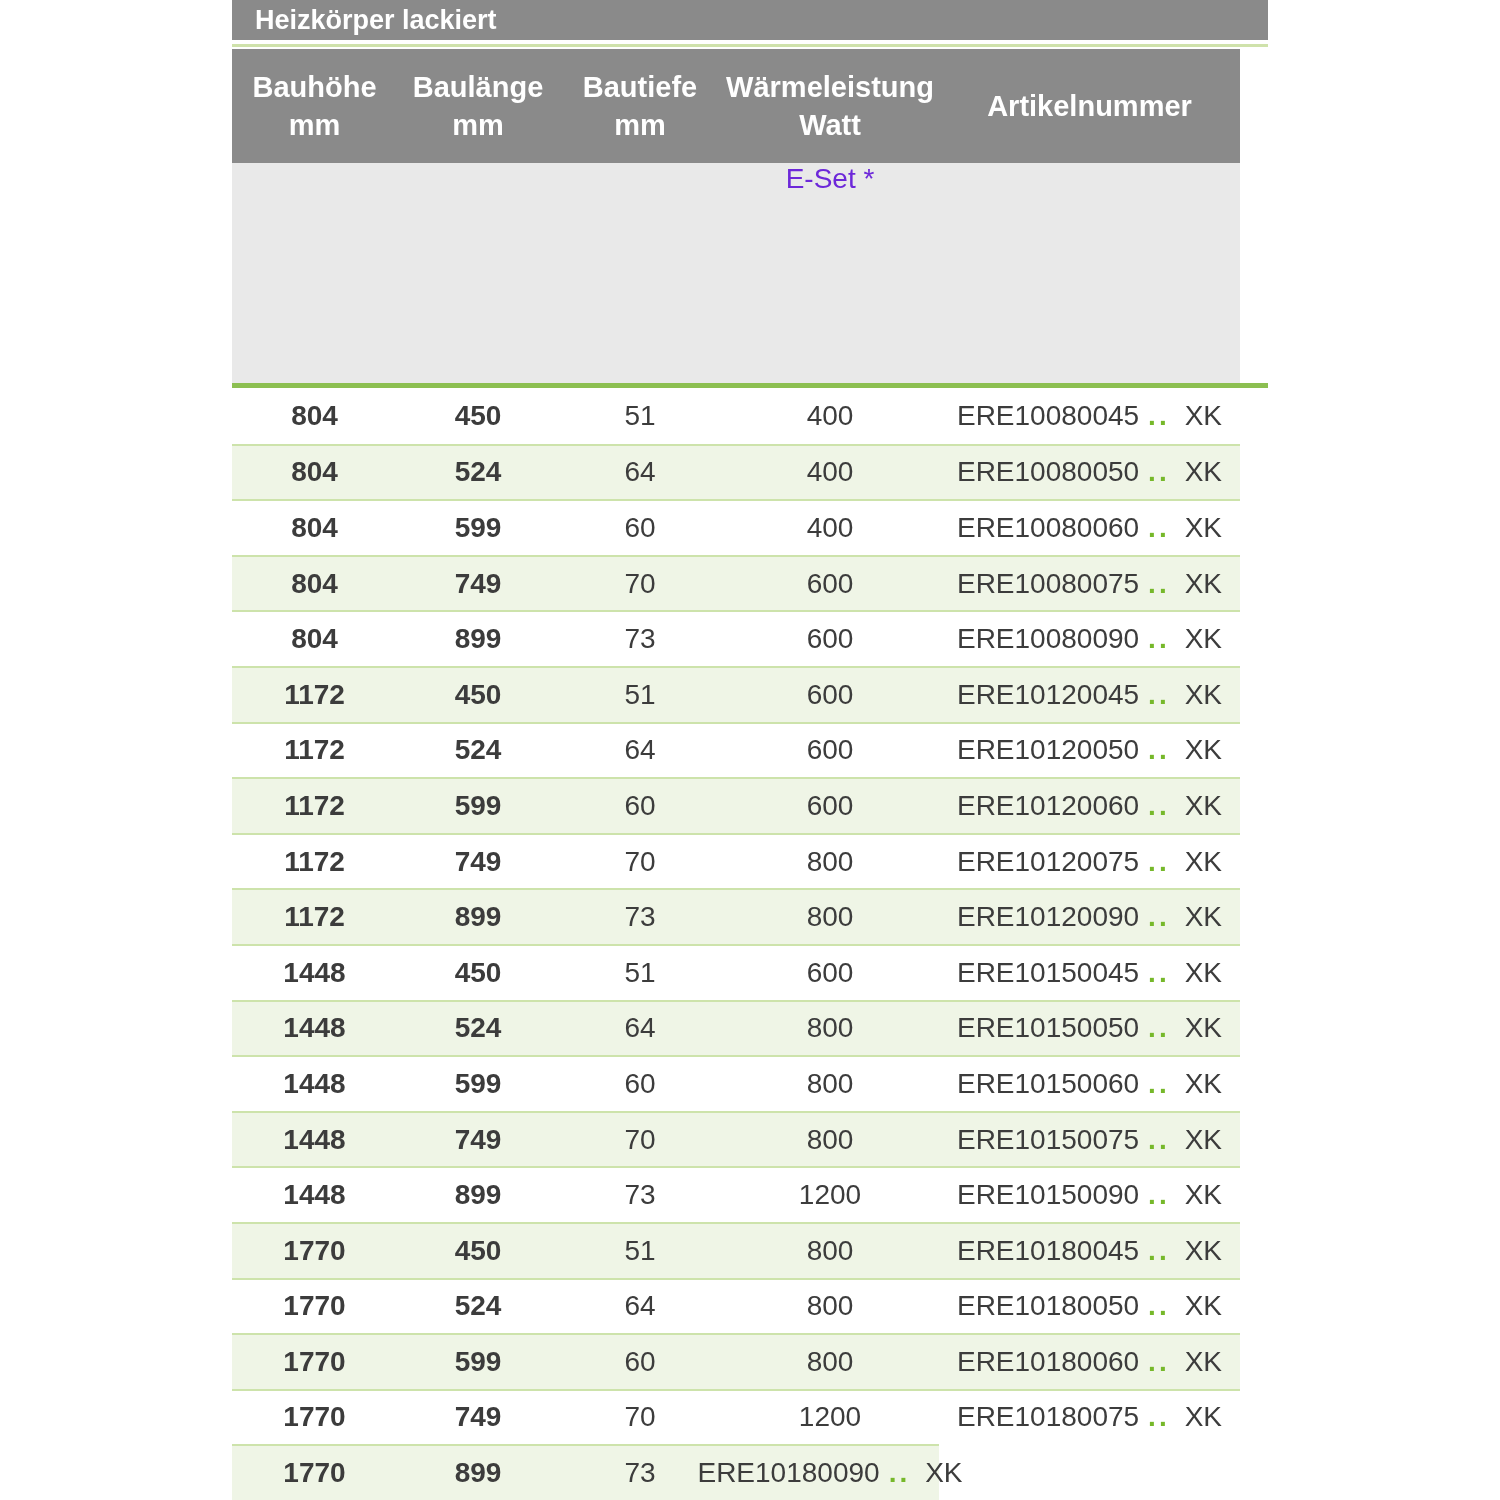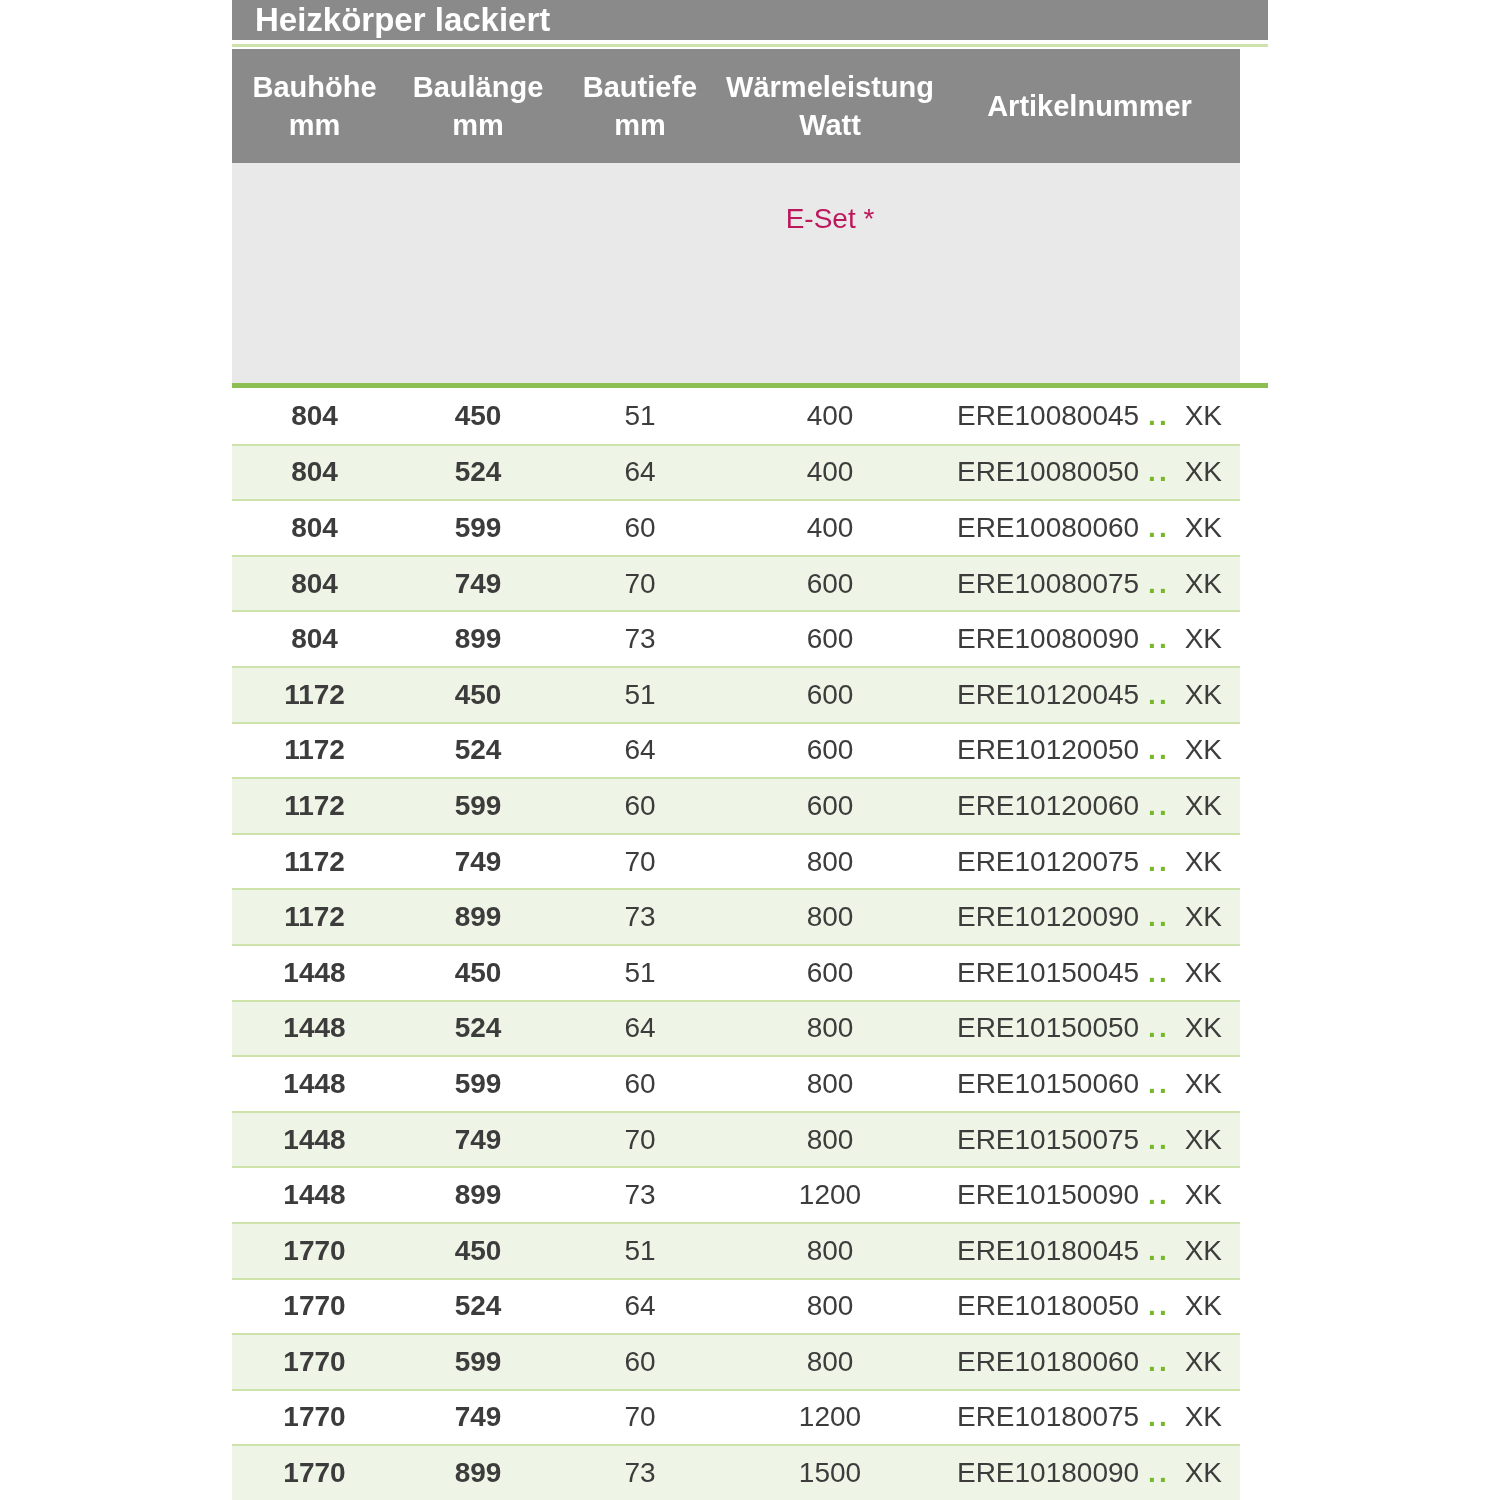--- a/index.html
+++ b/index.html
@@ -17,21 +17,21 @@
   }
   .grid {
     display: grid;
     grid-template-columns: 165px 162px 162px 218px 301px;
   }
   .title-bar {
     height: 40px;
     background: #8a8a8a;
     color: #ffffff;
     font-weight: bold;
-    font-size: 33px;
+    font-size: 27px;
     display: flex;
     align-items: center;
     padding-left: 23px;
   }
   .spacer4 { height: 4px; }
   .spacer2 { height: 2px; }
   .title-underline { height: 3px; background: #cfe2ab; }
   .header-row .cell {
     background: #8a8a8a;
     color: #ffffff;
@@ -44,23 +44,22 @@
     align-items: center;
     justify-content: center;
     text-align: center;
   }
   .subheader-row .cell {
     background: #e9e9e9;
     height: 220px;
     display: flex;
     justify-content: center;
     align-items: flex-start;
-    padding-top: 40px;
     font-size: 28px;
-    color: #be185d;
+    color: #6d28d9;
   }
   .thick-line { height: 5px; background: #8cbf51; }
   .table-body .row .cell {
     height: 55.6px;
     background: #ffffff;
     display: flex;
     align-items: center;
     justify-content: center;
     font-size: 28px;
     color: #3c3c3c;
@@ -489,23 +488,20 @@
     <div class="cell bold">
           <span>1770</span>
         </div>
     <div class="cell bold">
           <span>899</span>
         </div>
     <div class="cell">
           <span>73</span>
         </div>
     <div class="cell">
-          <span>1500</span>
-        </div>
-    <div class="cell">
       <span>ERE10180090</span>
       <span class="dots">..</span>
       <span class="art-suf">XK</span>
     </div>
   </div>
     </div>
 
 </div>
 
 </body></html>

